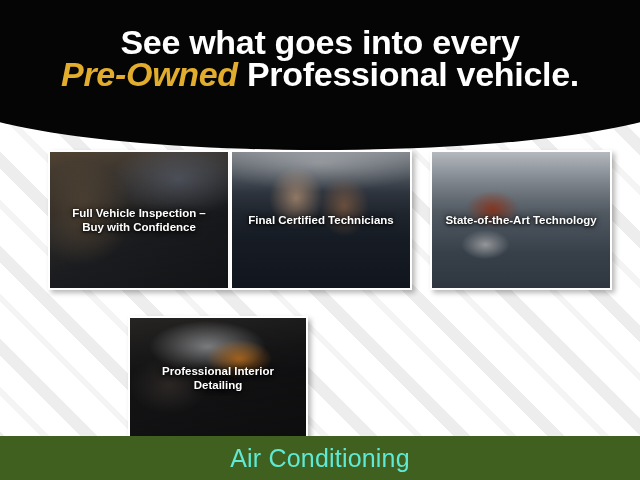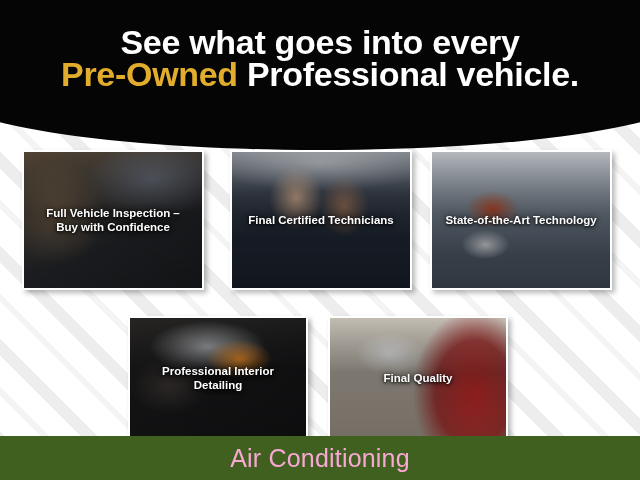--- a/index.html
+++ b/index.html
@@ -63,21 +63,21 @@
     top: 26px;
     text-align: center;
     color: #ffffff;
     font-weight: bold;
     font-size: 34px;
     line-height: 32px;
     letter-spacing: -0.3px;
     white-space: nowrap;
   }
   .headline .line2 { display: block; }
-  .highlight { color: #e2ad2c; }
+  .highlight { color: #e2ad2c; font-style: italic; }
 
   
   .card {
     position: absolute;
     background: #26282b;
     border: 2px solid #ffffff;
     box-sizing: border-box;
     box-shadow: 3px 3px 5px rgba(0,0,0,0.28);
     overflow: hidden;
   }
@@ -99,21 +99,21 @@
     text-align: center;
     color: #ffffff;
     font-weight: bold;
     font-size: 11.5px;
     line-height: 14px;
     text-shadow: 0 1px 3px rgba(0,0,0,0.95), 0 0 6px rgba(0,0,0,0.8);
     white-space: pre-line;
   }
 
   
-  #card-1 { left: 22px;  top: 150px; width: 182px; height: 140px; }
+  #card-1 { left: 48px;  top: 150px; width: 182px; height: 140px; }
   #card-2 { left: 230px; top: 150px; width: 182px; height: 140px; }
   #card-3 { left: 430px; top: 150px; width: 182px; height: 140px; }
   #card-4 { left: 128px; top: 316px; width: 180px; height: 124px; }
   #card-5 { left: 328px; top: 316px; width: 180px; height: 124px; }
 
   
   .photo-inspection {
     background:
       radial-gradient(ellipse 60% 45% at 72% 20%, rgba(105,112,128,0.75) 0%, rgba(0,0,0,0) 62%),
       radial-gradient(ellipse 40% 55% at 18% 45%, rgba(150,120,85,0.55) 0%, rgba(0,0,0,0) 70%),
@@ -152,21 +152,21 @@
     left: 0;
     right: 0;
     bottom: 0;
     height: 44px;
     background: #40601f;
     display: flex;
     align-items: center;
     justify-content: center;
   }
   .banner-text {
-    color: #f9a8d4;
+    color: #5eead4;
     font-size: 25px;
     line-height: 28px;
     font-weight: normal;
     letter-spacing: 0.2px;
   }
 </style>
 </head>
 <body>
 
 <div id="stage">
@@ -201,23 +201,18 @@
     <div class="caption">Professional Interior
 Detailing</div>
   </div>
 
   <div class="card" id="card-3">
     <div class="photo photo-technology"></div>
     <div class="shade"></div>
     <div class="caption">State-of-the-Art Technology</div>
   </div>
 
-  <div class="card" id="card-5">
-    <div class="photo photo-final"></div>
-    <div class="shade"></div>
-    <div class="caption">Final Quality</div>
-  </div>
 
   <div class="banner">
     <span class="banner-text">Air Conditioning</span>
   </div>
 
 </div>
 
 </body></html>

